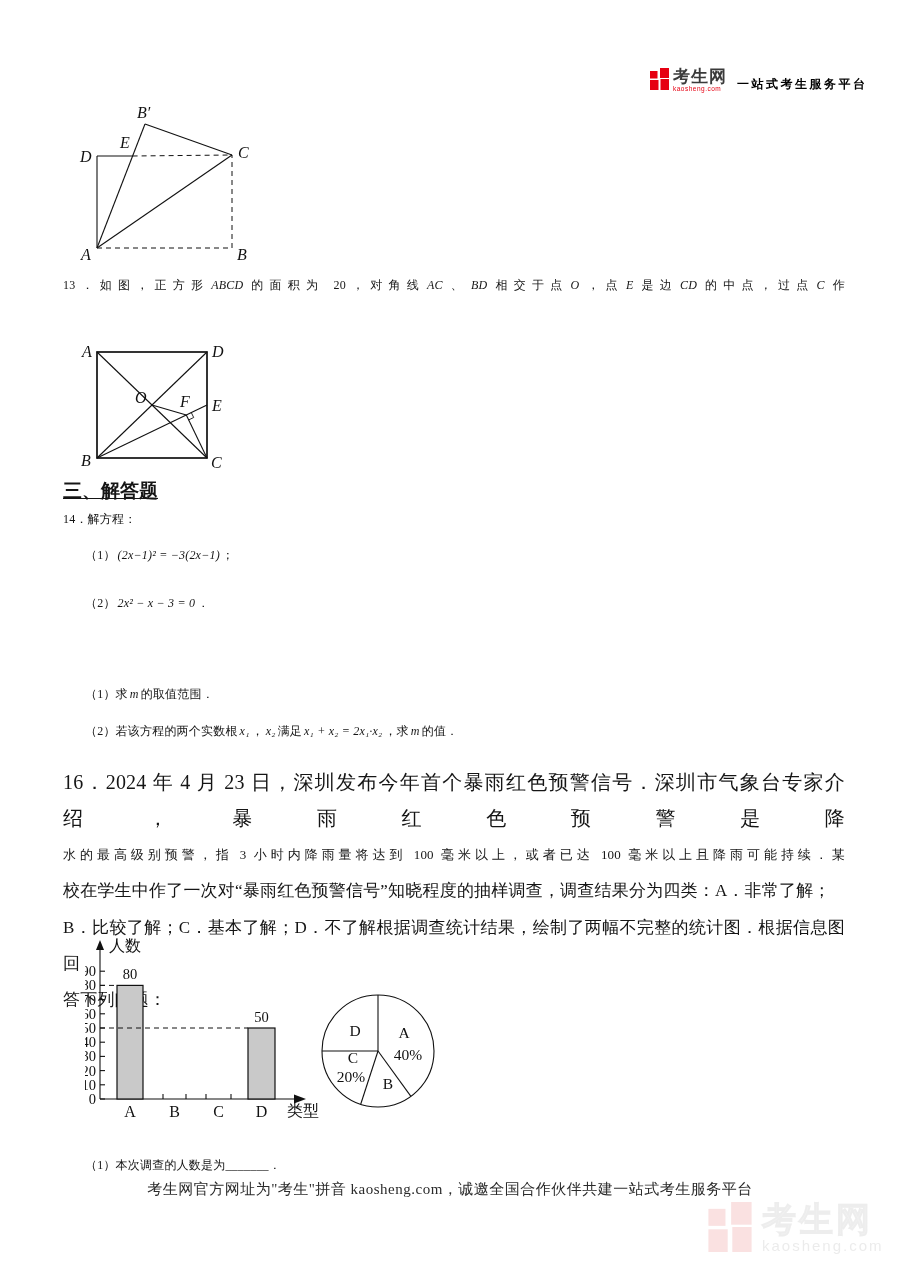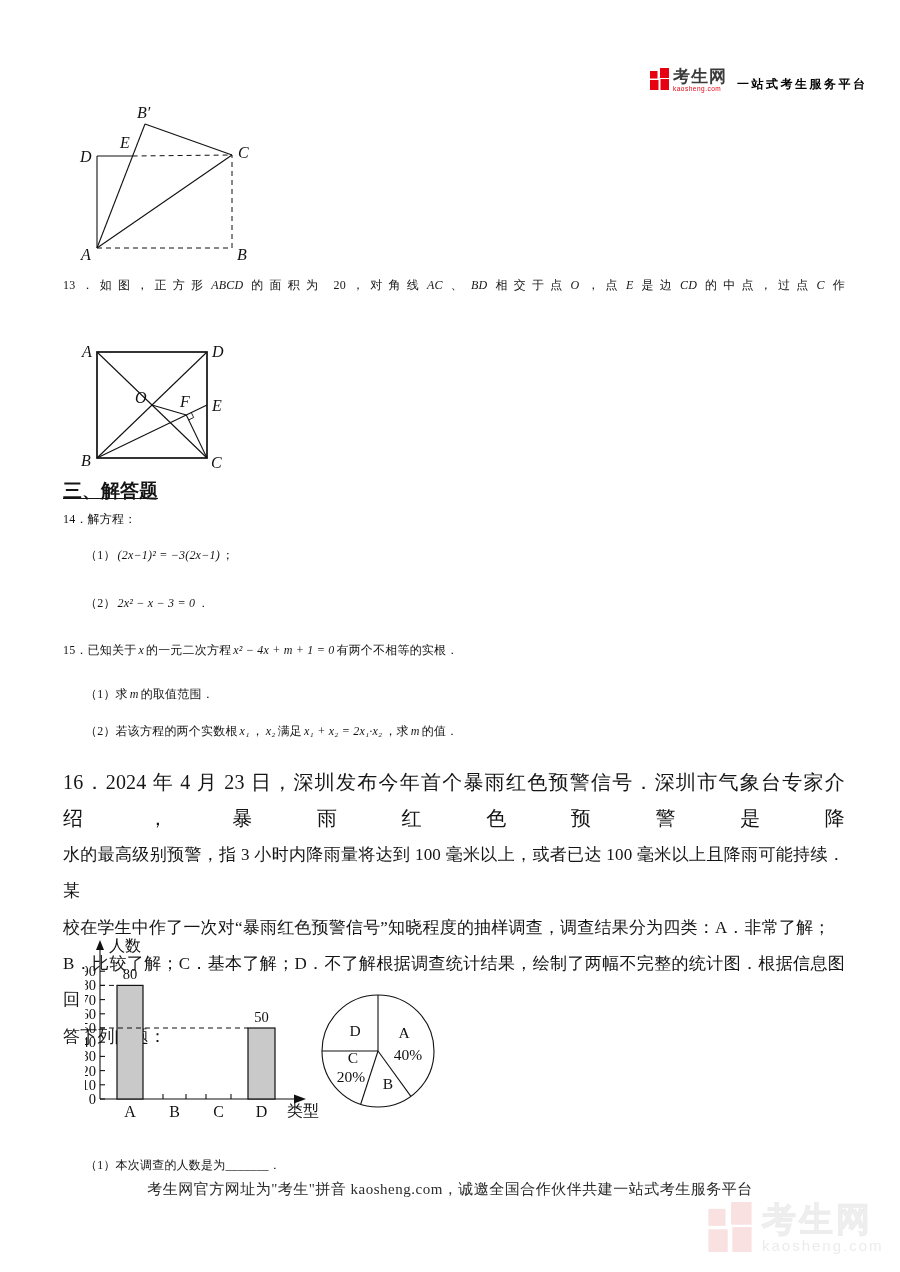--- a/index.html
+++ b/index.html
@@ -92,27 +92,26 @@
     <text x="100" y="67" class="flabel">F</text>
     <text x="132" y="71" class="flabel">E</text>
   </svg>
 
   <div class="abs sec-title" style="left:63px;top:478px;">三、解答题</div>
 
   <div class="abs tline" style="left:63px;top:511px;">14．解方程：</div>
   <div class="abs tline" style="left:85px;top:547px;"><span>（1）</span><span class="math">(2x−1)² = −3(2x−1)</span><span>；</span></div>
   <div class="abs tline" style="left:85px;top:595px;"><span>（2）</span><span class="math">2x² − x − 3 = 0</span><span>．</span></div>
 
-  <div class="abs tline" style="left:63px;top:642px;"><span>15．已知关于</span><span class="math">x</span><span>的一元二次方程</span><span class="math">x² − 4x + m + 1 = 0</span><span>有两个不相等的实根．</span></div>
   <div class="abs tline" style="left:85px;top:686px;"><span>（1）求</span><span class="math">m</span><span>的取值范围．</span></div>
   <div class="abs tline" style="left:85px;top:723px;"><span>（2）若该方程的两个实数根</span><span class="math">x₁</span><span>，</span><span class="math">x₂</span><span>满足</span><span class="math">x₁ + x₂ = 2x₁·x₂</span><span>，求</span><span class="math">m</span><span>的值．</span></div>
 
   <div class="abs" style="left:63px;top:764px;width:782px;line-height:36.4px;">
     <div class="tline jline" style="font-size:20px">16．2024 年 4 月 23 日，深圳发布今年首个暴雨红色预警信号．深圳市气象台专家介绍，暴雨红色预警是降</div>
-    <div class="tline jline" style="font-size:17px">水的最高级别预警，指 3 小时内降雨量将达到 100 毫米以上，或者已达 100 毫米以上且降雨可能持续．某</div>
+    <div class="tline jline" style="font-size:13px">水的最高级别预警，指 3 小时内降雨量将达到 100 毫米以上，或者已达 100 毫米以上且降雨可能持续．某</div>
     <div class="tline" style="font-size:17px">校在学生中作了一次对“暴雨红色预警信号”知晓程度的抽样调查，调查结果分为四类：A．非常了解；</div>
     <div class="tline jline" style="font-size:17px">B．比较了解；C．基本了解；D．不了解根据调查统计结果，绘制了两幅不完整的统计图．根据信息图回</div>
     <div class="tline" style="font-size:17px">答下列问题：</div>
   </div>
 
   <svg id="bar-svg" class="abs" style="left:85px;top:935px;" width="240" height="195" viewBox="0 0 240 195">
     <line x1="15" y1="13" x2="15" y2="164" class="axisline"></line>
     <line x1="15" y1="164" x2="212" y2="164" class="axisline"></line>
     <polygon points="15,5 11,15 19,15" fill="#111"></polygon>
     <polygon points="221,164 209,159.5 209,168.5" fill="#111"></polygon>

